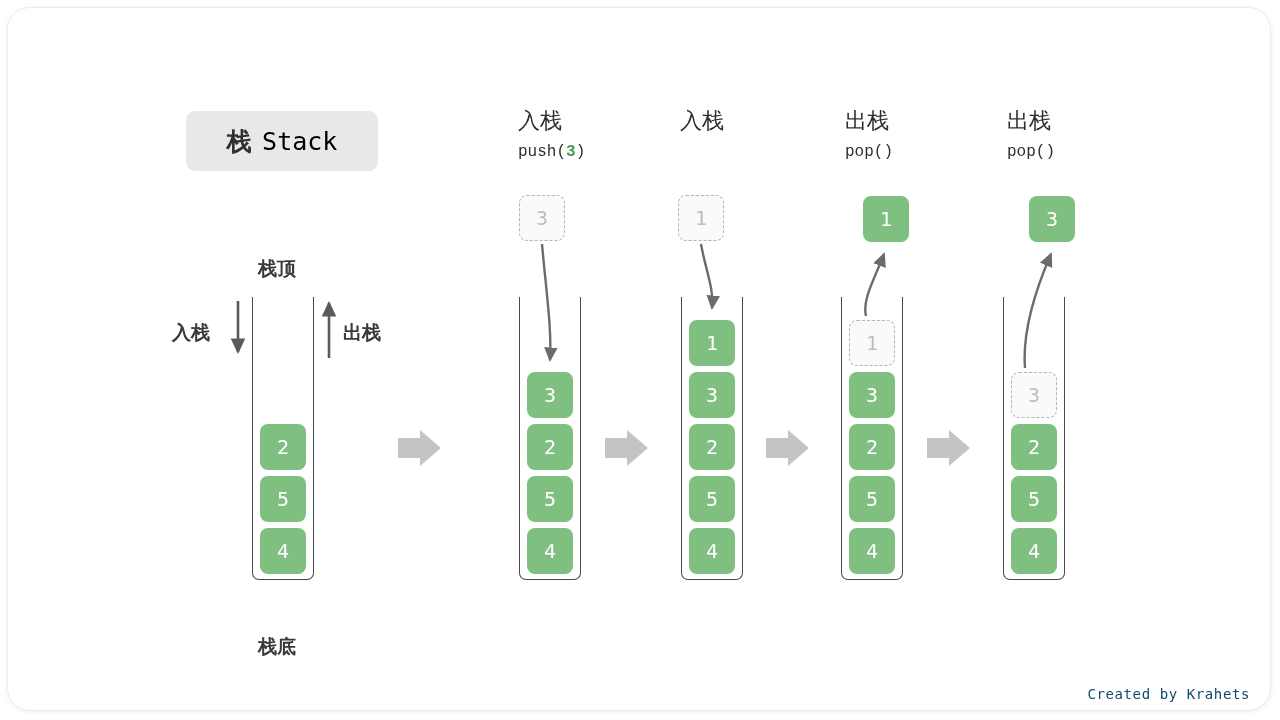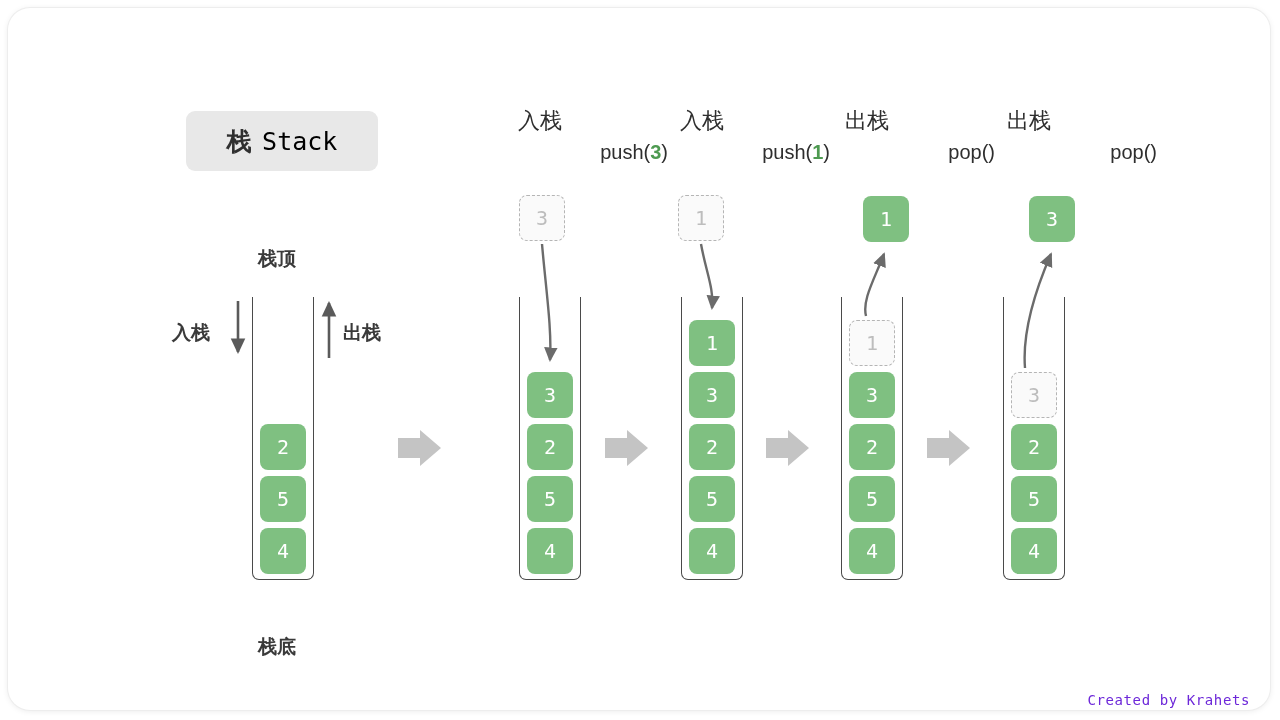--- a/index.html
+++ b/index.html
@@ -77,26 +77,25 @@
     text-align: left;
   }
   .col-head .line1 {
     font-family: "Liberation Sans", "DejaVu Sans", sans-serif;
     font-size: 22px;
     color: #2e2e2e;
     line-height: 30px;
     white-space: nowrap;
   }
   .col-head .line2 {
-    font-family: Liberation Sans, sans-serif;
-    font-size: 20px;
+    font-family: Liberation Mono, monospace;
+    font-size: 16px;
     color: #2e2e2e;
     line-height: 32px;
     white-space: nowrap;
-    text-align: right;
   }
   .col-head .arg {
     color: #4e9a51;
     font-weight: bold;
   }
 
   
   .stack {
     position: absolute;
     box-sizing: border-box;
@@ -139,40 +138,40 @@
     top: 0;
     width: 1280px;
     height: 720px;
     pointer-events: none;
   }
 
   
   .watermark {
     position: absolute;
     right: 30px;
-    bottom: 12px;
+    bottom: 18px;
     font-family: "DejaVu Sans Mono", "Liberation Mono", monospace;
     font-size: 14px;
-    color: #6d28d9;
+    color: #0c4a6e;
     letter-spacing: 0.6px;
     white-space: nowrap;
   }
 </style>
 </head>
 <body>
 
 <div id="canvas">
   <div class="card-frame"></div>
 
   <div class="title-chip">
     <span class="title-cn">栈</span>
     <span class="title-en">Stack</span>
   </div>
 
-  <div class="cn-bold" style="left:258px; top:246px;">栈顶</div>
+  <div class="cn-bold" style="left:258px; top:256px;">栈顶</div>
   <div class="cn-bold" style="left:258px; top:634px;">栈底</div>
   <div class="cn-bold" style="left:172px; top:320px;">入栈</div>
   <div class="cn-bold" style="left:343px; top:320px;">出栈</div>
 
   <div class="stack" style="left:252px; top:297px; width:62px; height:283px;"></div>
   <div class="cell filled" style="left:260px; top:424px;">2</div>
   <div class="cell filled" style="left:260px; top:476px;">5</div>
   <div class="cell filled" style="left:260px; top:528px;">4</div>
 
   <div class="col-head" style="left:518px; top:106px;">
@@ -181,21 +180,20 @@
   </div>
   <div class="cell ghost" style="left:519px; top:195px;">3</div>
   <div class="stack" style="left:519px; top:297px; width:62px; height:283px;"></div>
   <div class="cell filled" style="left:527px; top:372px;">3</div>
   <div class="cell filled" style="left:527px; top:424px;">2</div>
   <div class="cell filled" style="left:527px; top:476px;">5</div>
   <div class="cell filled" style="left:527px; top:528px;">4</div>
 
   <div class="col-head" style="left:680px; top:106px;">
     <div class="line1">入栈</div>
-    <div class="line2"><span>push(</span><span class="arg">1</span><span>)</span></div>
   </div>
   <div class="cell ghost" style="left:678px; top:195px;">1</div>
   <div class="stack" style="left:681px; top:297px; width:62px; height:283px;"></div>
   <div class="cell filled" style="left:689px; top:320px;">1</div>
   <div class="cell filled" style="left:689px; top:372px;">3</div>
   <div class="cell filled" style="left:689px; top:424px;">2</div>
   <div class="cell filled" style="left:689px; top:476px;">5</div>
   <div class="cell filled" style="left:689px; top:528px;">4</div>
 
   <div class="col-head" style="left:845px; top:106px;">

